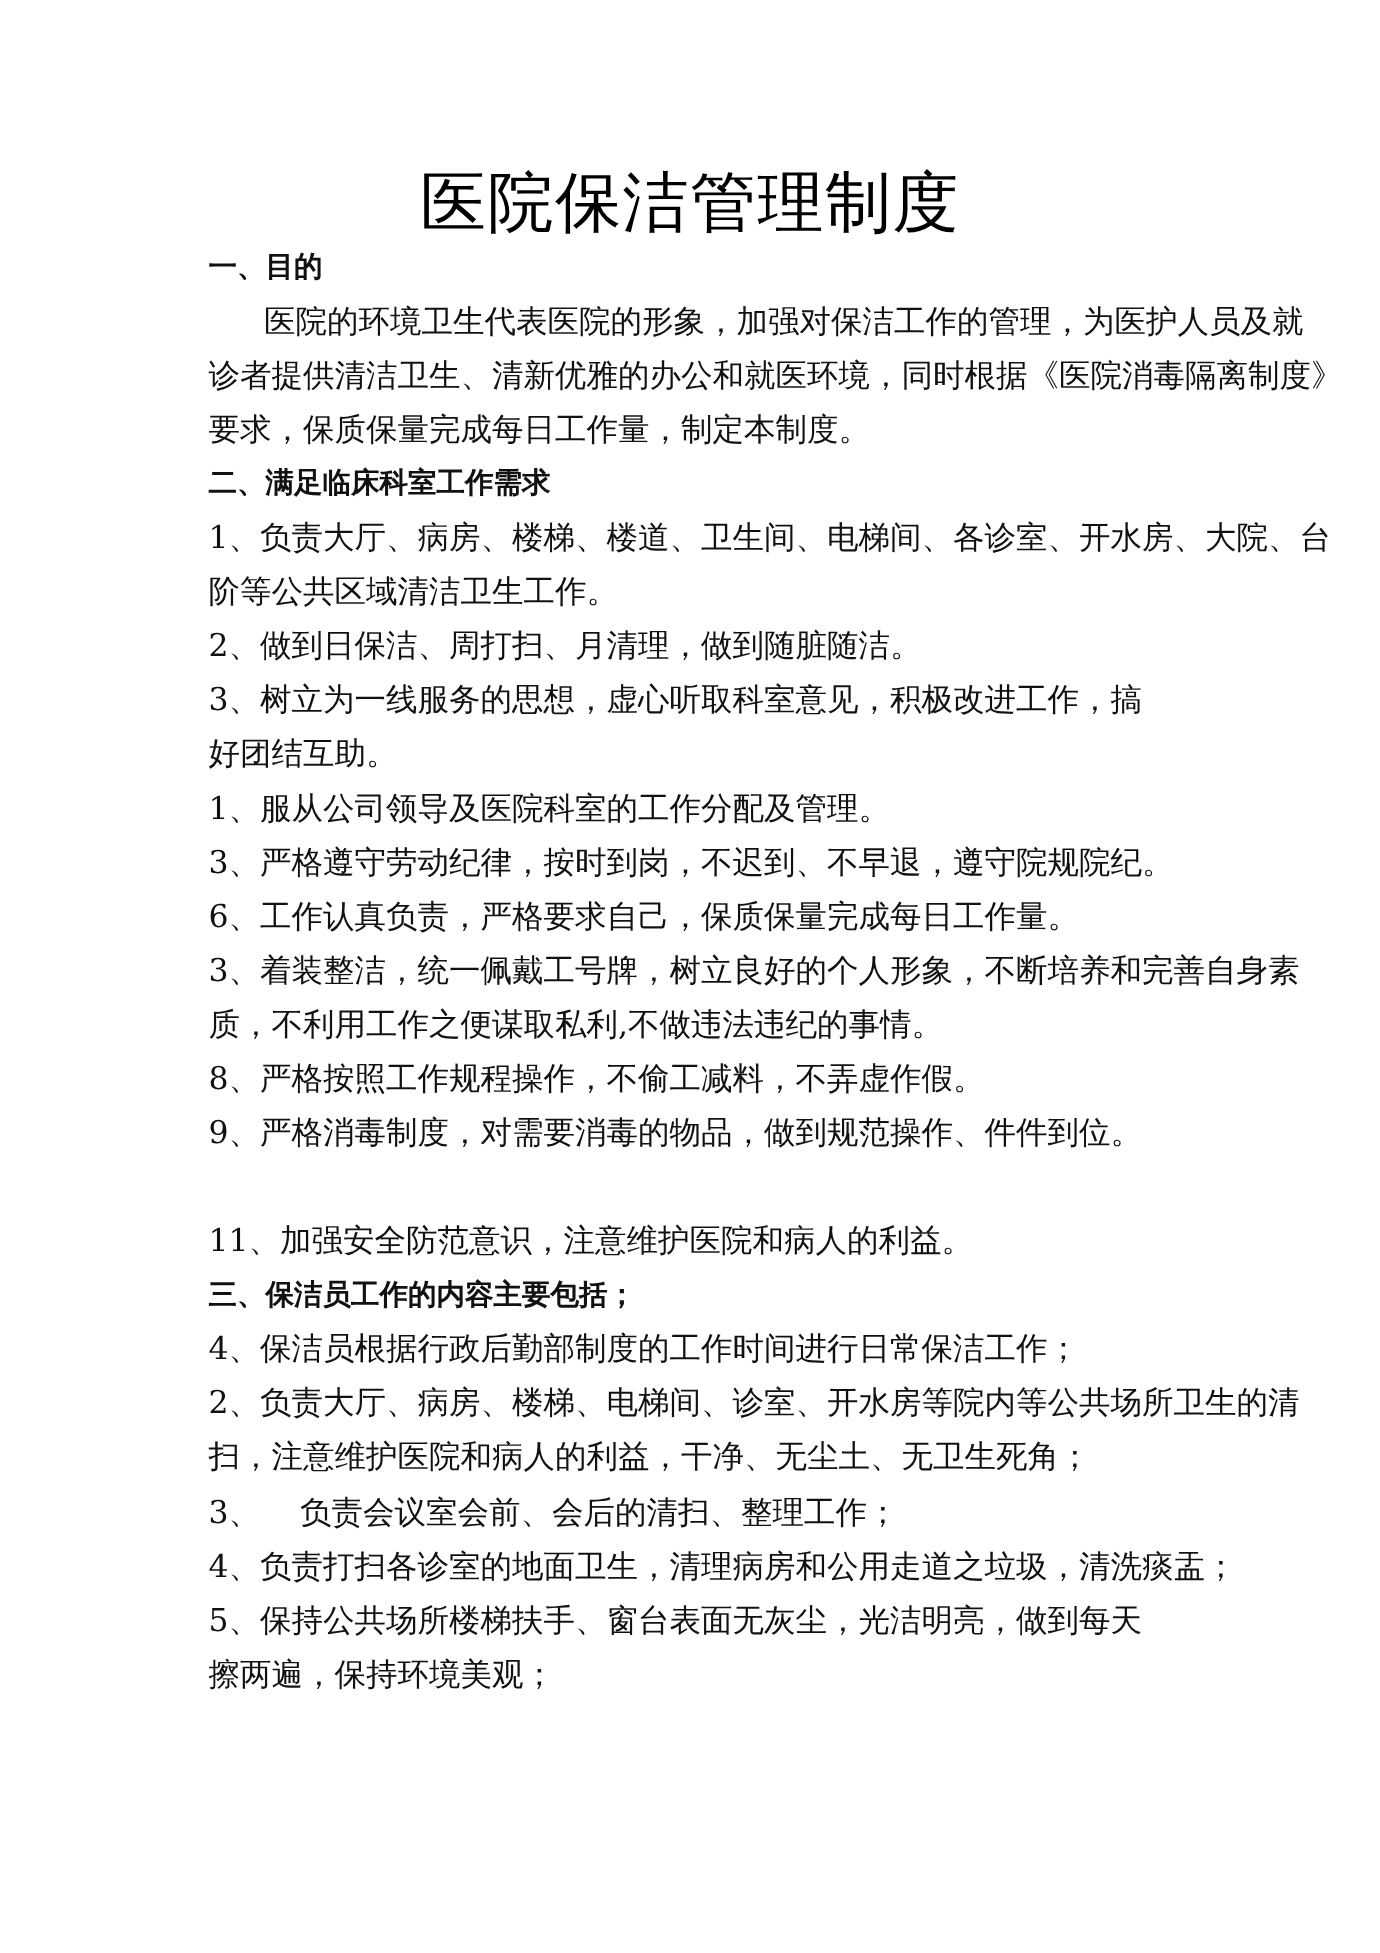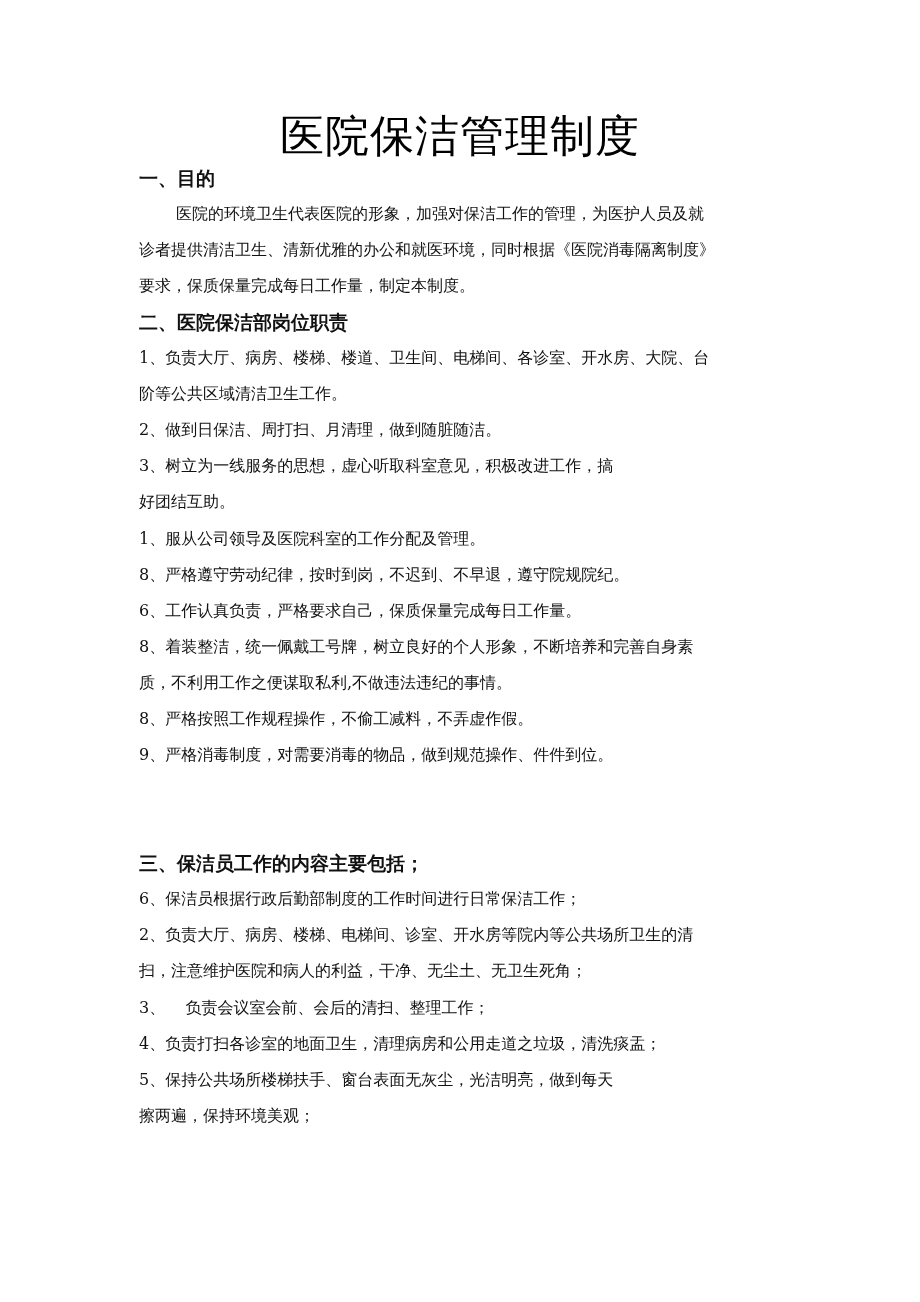--- a/index.html
+++ b/index.html
@@ -2,50 +2,51 @@
 <html><head>
   <meta charset="utf-8">
   <style>
     html, body { margin: 0; padding: 0; background: #ffffff; }
     body { width: 920px; height: 1302px; position: relative; overflow: hidden;
            font-family: "DejaVu Serif", "Liberation Serif", serif; color: #111; }
     .page { position: absolute; left: 0; top: 0; width: 920px; height: 1302px; background: #fff; }
     .title { position: absolute; left: 0; width: 920px; top: 114px; text-align: center;
              font-family: "DejaVu Sans", "Liberation Sans", sans-serif;
              font-size: 44px; line-height: 44px; letter-spacing: 1px; color: #000; }
-    .line { position: absolute; left: 139px; font-size: 16px; line-height: 24px; white-space: nowrap; }
+    .line { position: absolute; left: 139px; font-size: 21px; line-height: 24px; white-space: nowrap; }
     .heading { font-family: "DejaVu Sans", "Liberation Sans", sans-serif; font-weight: bold; font-size: 19px; }
     .indent { left: 176px; }
   </style>
 </head>
 <body>
 
 <div class="page">
   <div class="title">医院保洁管理制度</div>
 
   <div class="line heading" style="top:166px">一、目的</div>
   <div class="line indent" style="top:202px">医院的环境卫生代表医院的形象，加强对保洁工作的管理，为医护人员及就</div>
   <div class="line" style="top:238px">诊者提供清洁卫生、清新优雅的办公和就医环境，同时根据《医院消毒隔离制度》</div>
   <div class="line" style="top:274px">要求，保质保量完成每日工作量，制定本制度。</div>
 
-  <div class="line heading" style="top:310px">二、医院保洁部岗位职责</div>
+  <div class="line heading" style="top:310px">二、满足临床科室工作需求</div>
   <div class="line" style="top:346px">1、负责大厅、病房、楼梯、楼道、卫生间、电梯间、各诊室、开水房、大院、台</div>
   <div class="line" style="top:382px">阶等公共区域清洁卫生工作。</div>
   <div class="line" style="top:418px">2、做到日保洁、周打扫、月清理，做到随脏随洁。</div>
   <div class="line" style="top:454px">3、树立为一线服务的思想，虚心听取科室意见，积极改进工作，搞</div>
   <div class="line" style="top:490px">好团结互助。</div>
   <div class="line" style="top:527px">1、服从公司领导及医院科室的工作分配及管理。</div>
-  <div class="line" style="top:563px">8、严格遵守劳动纪律，按时到岗，不迟到、不早退，遵守院规院纪。</div>
+  <div class="line" style="top:563px">3、严格遵守劳动纪律，按时到岗，不迟到、不早退，遵守院规院纪。</div>
   <div class="line" style="top:599px">6、工作认真负责，严格要求自己，保质保量完成每日工作量。</div>
-  <div class="line" style="top:635px">8、着装整洁，统一佩戴工号牌，树立良好的个人形象，不断培养和完善自身素</div>
+  <div class="line" style="top:635px">3、着装整洁，统一佩戴工号牌，树立良好的个人形象，不断培养和完善自身素</div>
   <div class="line" style="top:671px">质，不利用工作之便谋取私利,不做违法违纪的事情。</div>
   <div class="line" style="top:707px">8、严格按照工作规程操作，不偷工减料，不弄虚作假。</div>
   <div class="line" style="top:743px">9、严格消毒制度，对需要消毒的物品，做到规范操作、件件到位。</div>
+  <div class="line" style="top:815px">11、加强安全防范意识，注意维护医院和病人的利益。</div>
 
   <div class="line heading" style="top:851px">三、保洁员工作的内容主要包括；</div>
-  <div class="line" style="top:887px">6、保洁员根据行政后勤部制度的工作时间进行日常保洁工作；</div>
+  <div class="line" style="top:887px">4、保洁员根据行政后勤部制度的工作时间进行日常保洁工作；</div>
   <div class="line" style="top:923px">2、负责大厅、病房、楼梯、电梯间、诊室、开水房等院内等公共场所卫生的清</div>
   <div class="line" style="top:959px">扫，注意维护医院和病人的利益，干净、无尘土、无卫生死角；</div>
   <div class="line" style="top:996px; white-space:pre">3、    负责会议室会前、会后的清扫、整理工作；</div>
   <div class="line" style="top:1032px">4、负责打扫各诊室的地面卫生，清理病房和公用走道之垃圾，清洗痰盂；</div>
   <div class="line" style="top:1068px">5、保持公共场所楼梯扶手、窗台表面无灰尘，光洁明亮，做到每天</div>
   <div class="line" style="top:1104px">擦两遍，保持环境美观；</div>
 </div>
 
 </body></html>

